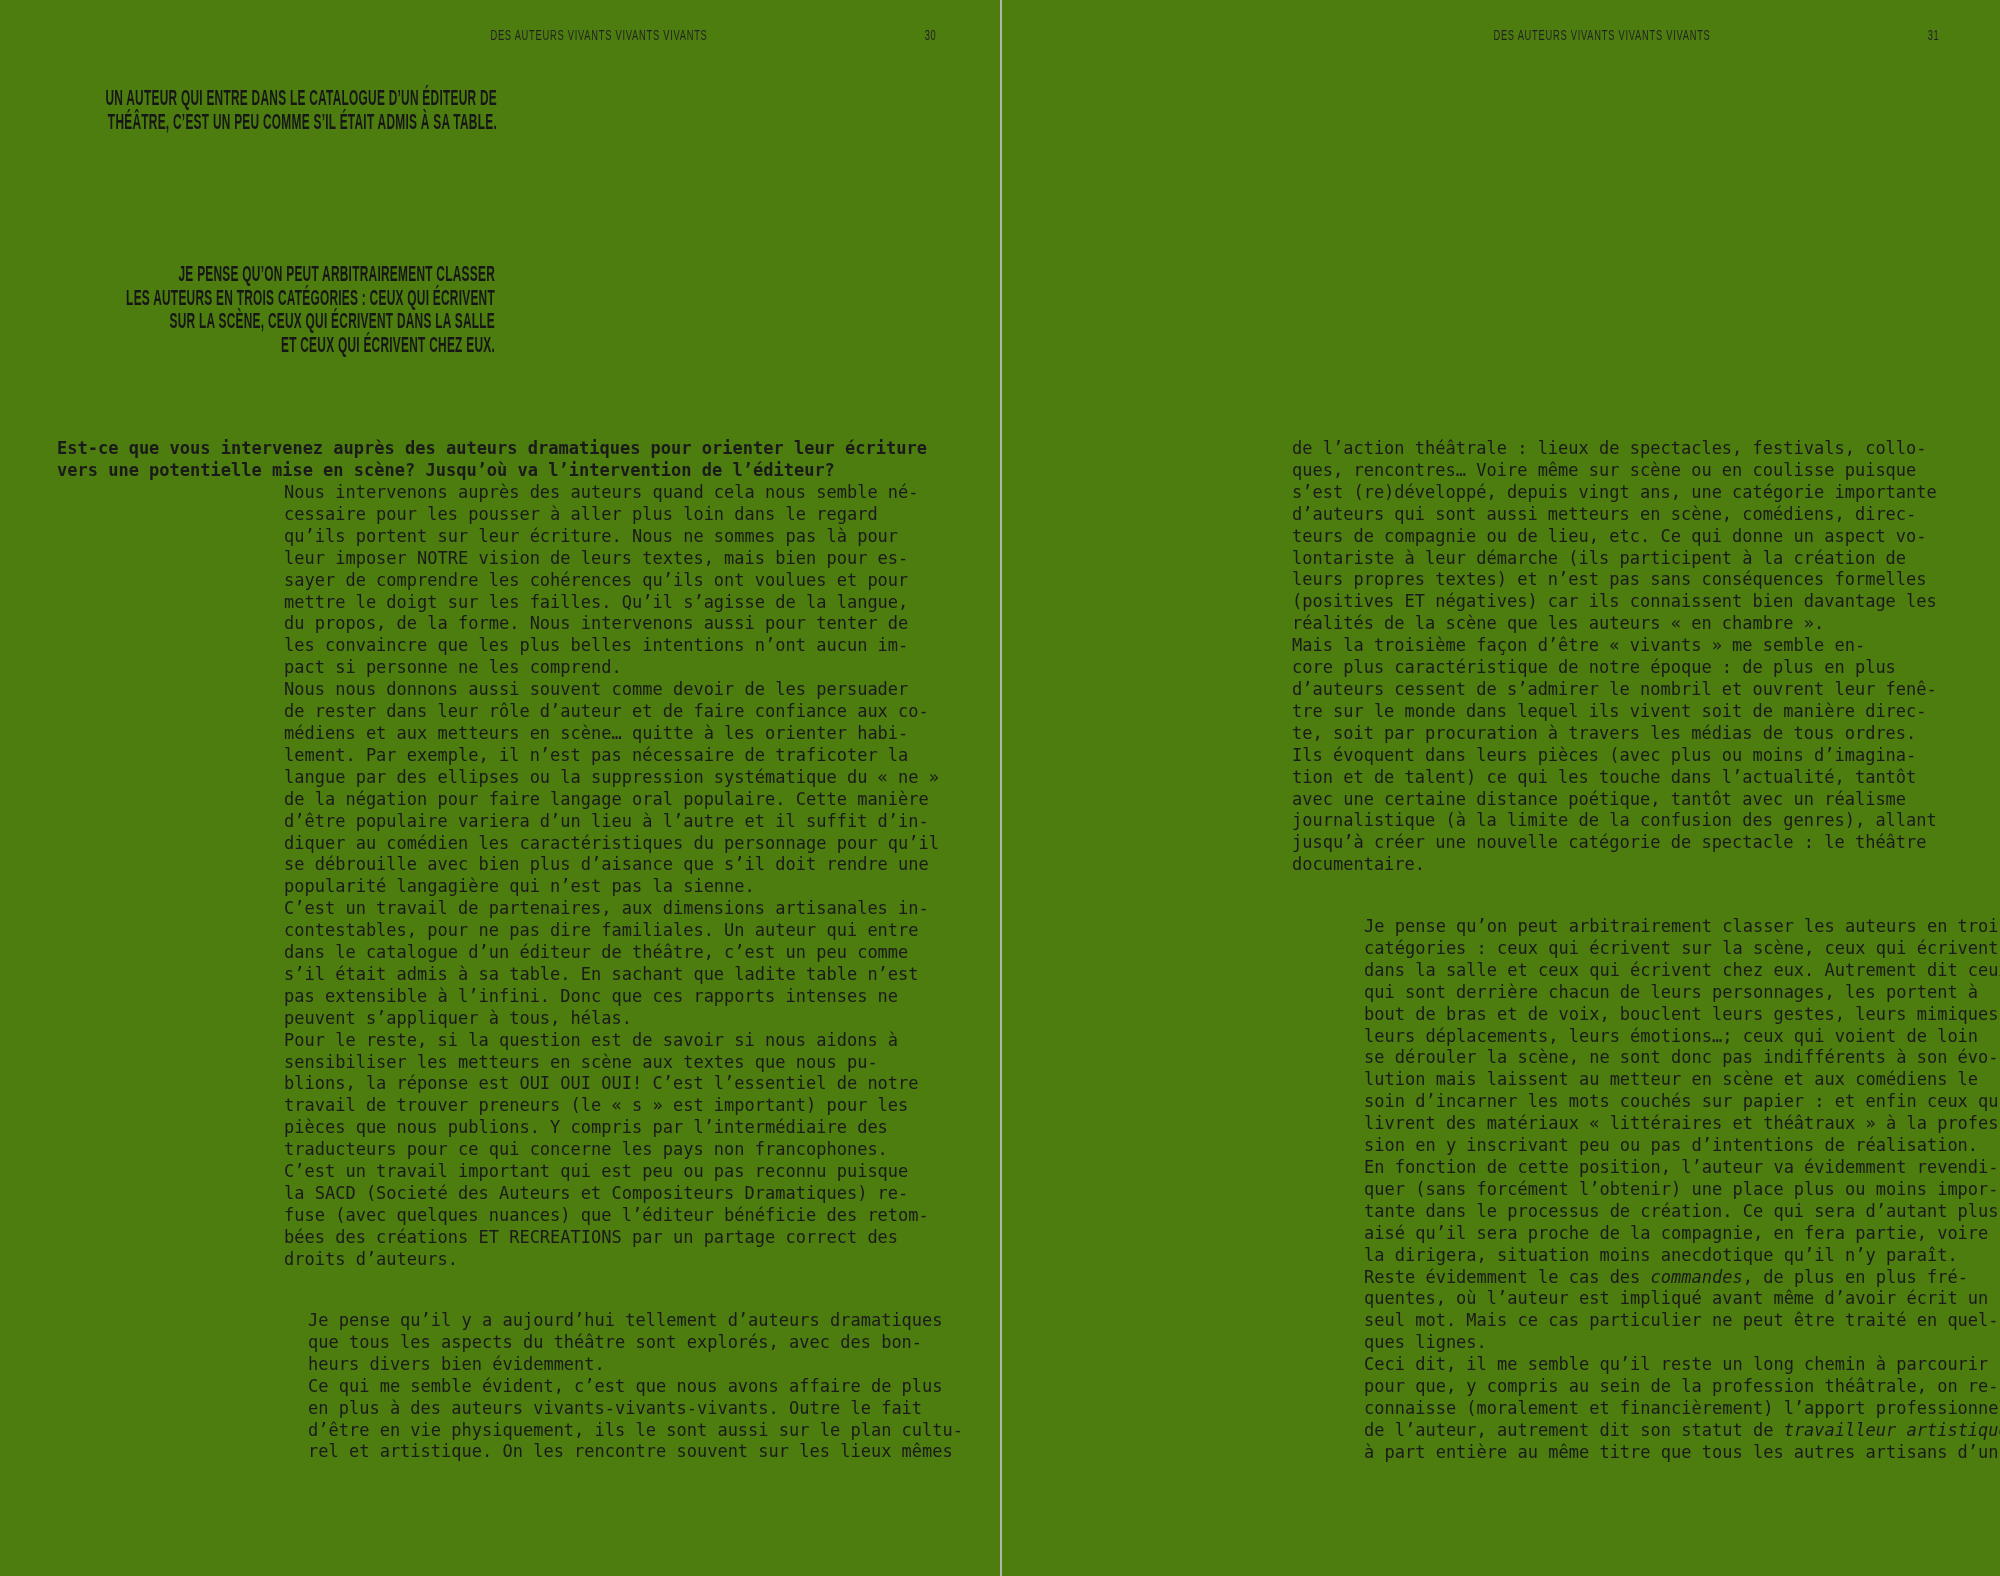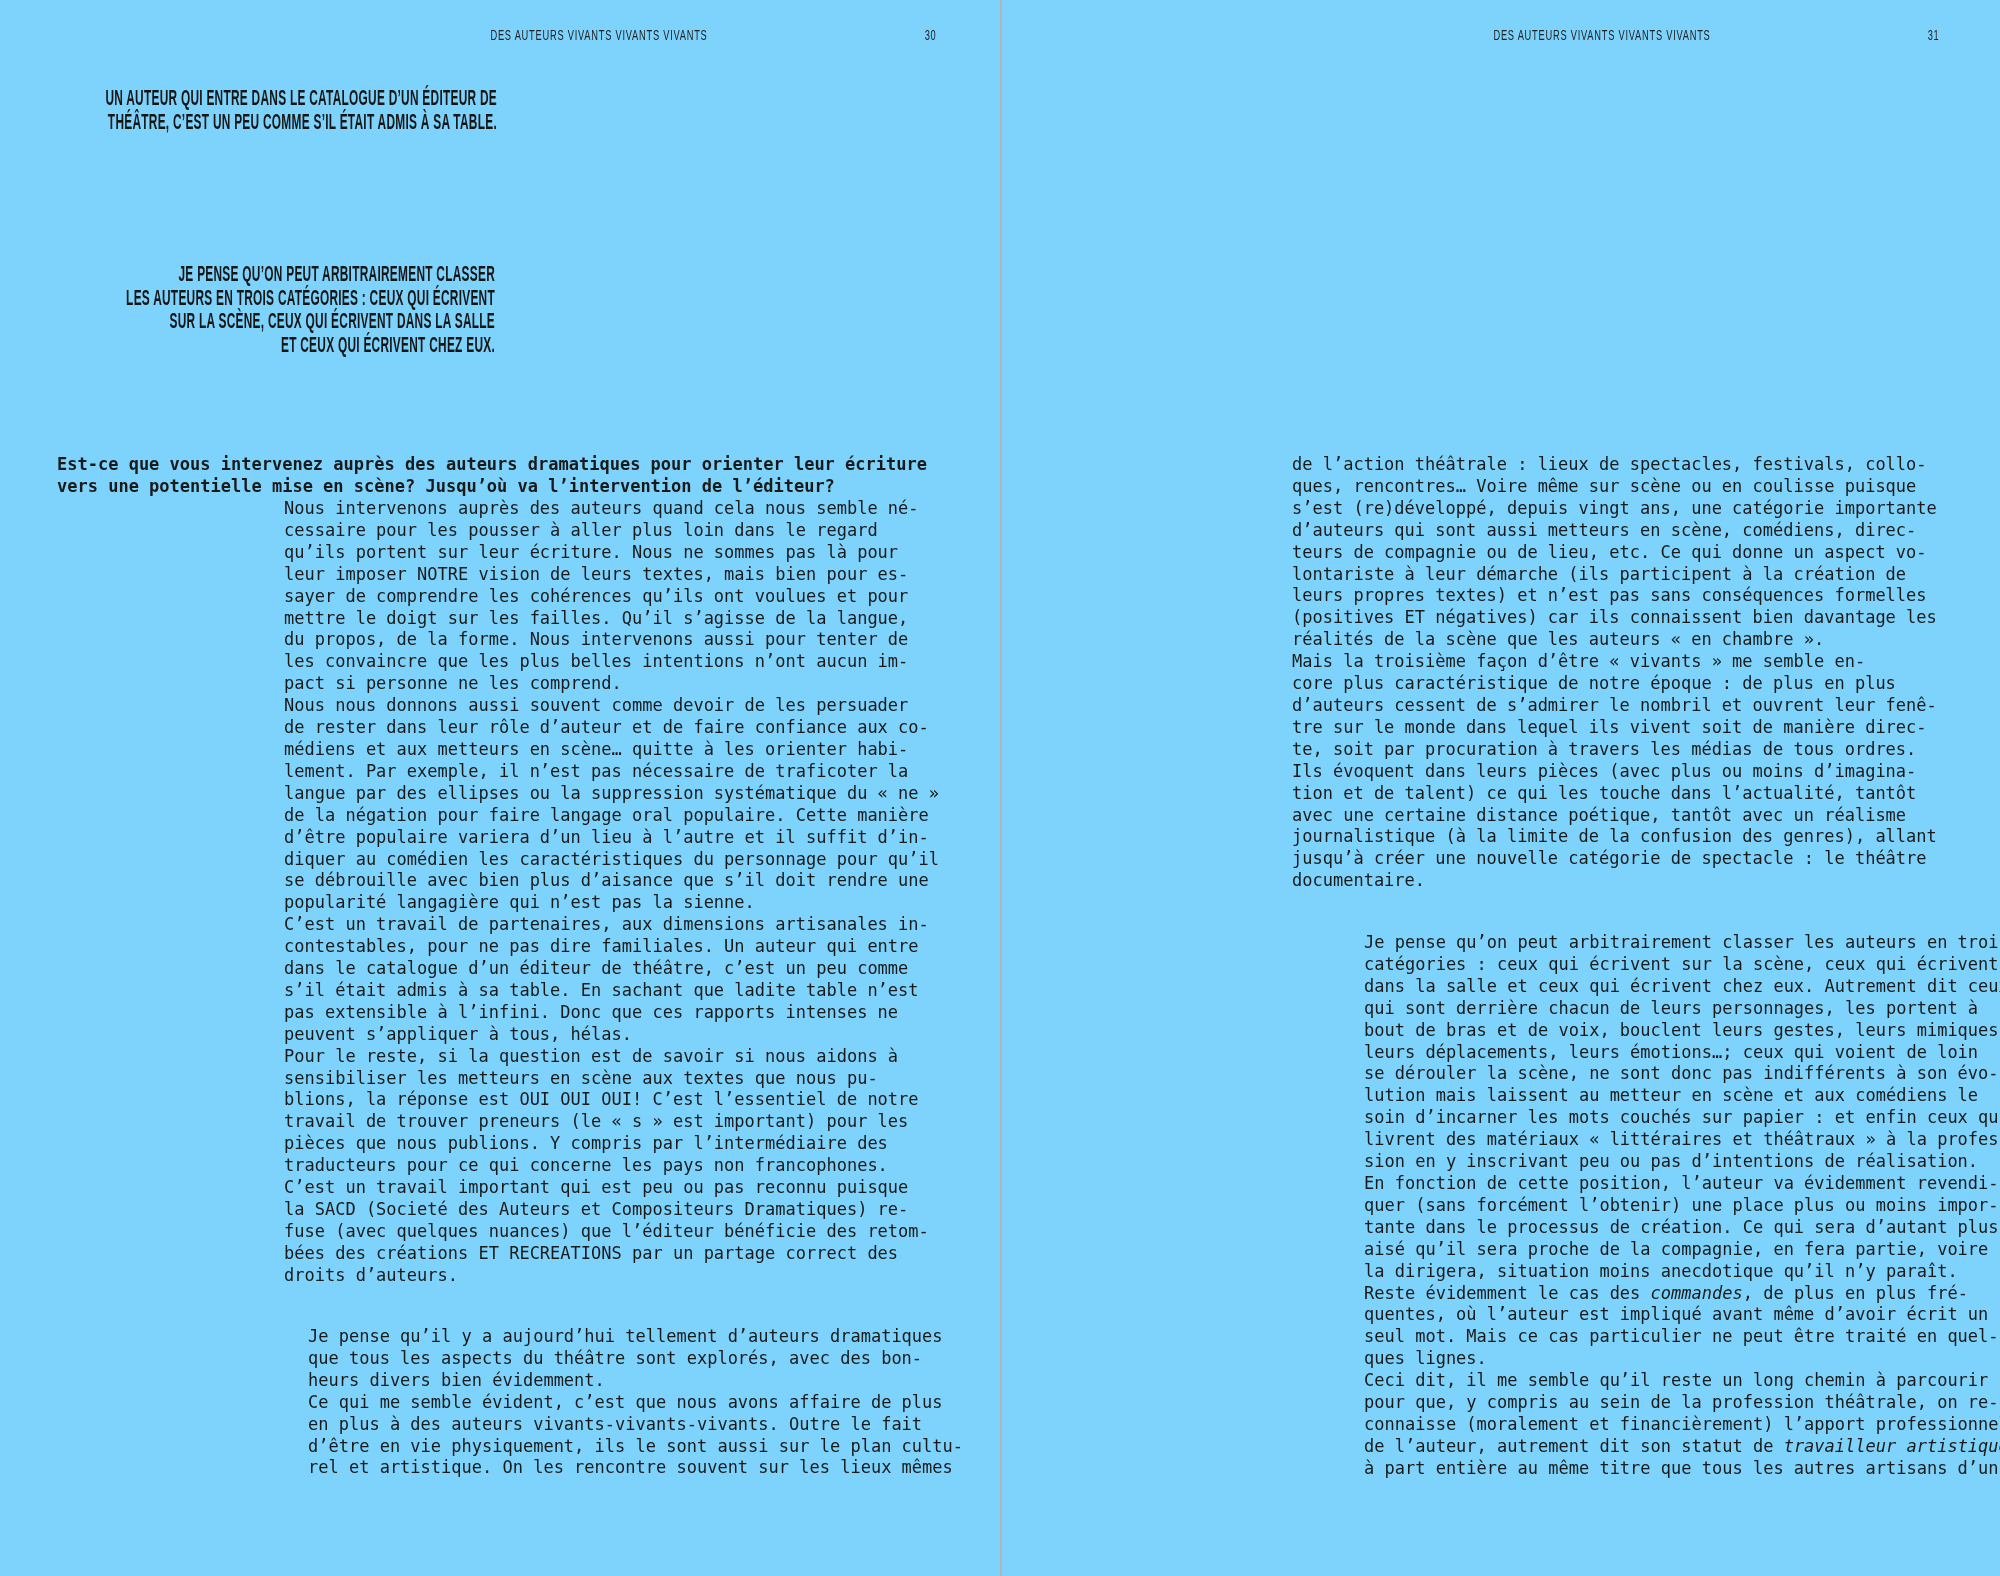--- a/index.html
+++ b/index.html
@@ -1,20 +1,20 @@
 <!DOCTYPE html>
 <html><head>
 <meta charset="utf-8">
 <style>
   html, body { margin: 0; padding: 0; background: #ffffff; }
   .spread {
     position: relative;
     width: 2000px;
     height: 1576px;
-    background: #7dd3fc;
+    background: #4d7c0f;
     color: #1a1a1a;
     font-family: "DejaVu Sans Mono", "Liberation Mono", monospace;
     overflow: hidden;
   }
   
   .running-header, .folio {
     position: absolute;
     top: 27px;
     font-family: "Liberation Sans", "DejaVu Sans", sans-serif;
     font-size: 14.5px;
@@ -46,21 +46,20 @@
   .pq1 { right: 1503px; top: 86px; }
   .pq2 { right: 1505px; top: 262px; }
 
   
   .question, .answer {
     position: absolute;
     font-size: 17px;
     line-height: 21.9px;
     white-space: nowrap;
     color: #1a1a1a;
-    margin-top: 16px;
   }
   .question { font-weight: 700; }
   .q1 { left: 57px;   top: 438px; }
   .a1 { left: 284px;  top: 482px; }
   .q2 { left: 57px;   top: 1288px; }
   .a2 { left: 308px;  top: 1310px; }
   .cont { left: 1292px; top: 438px; }
   .q3 { left: 1057px; top: 894px; }
   .a3 { left: 1364px; top: 916px; }
 

